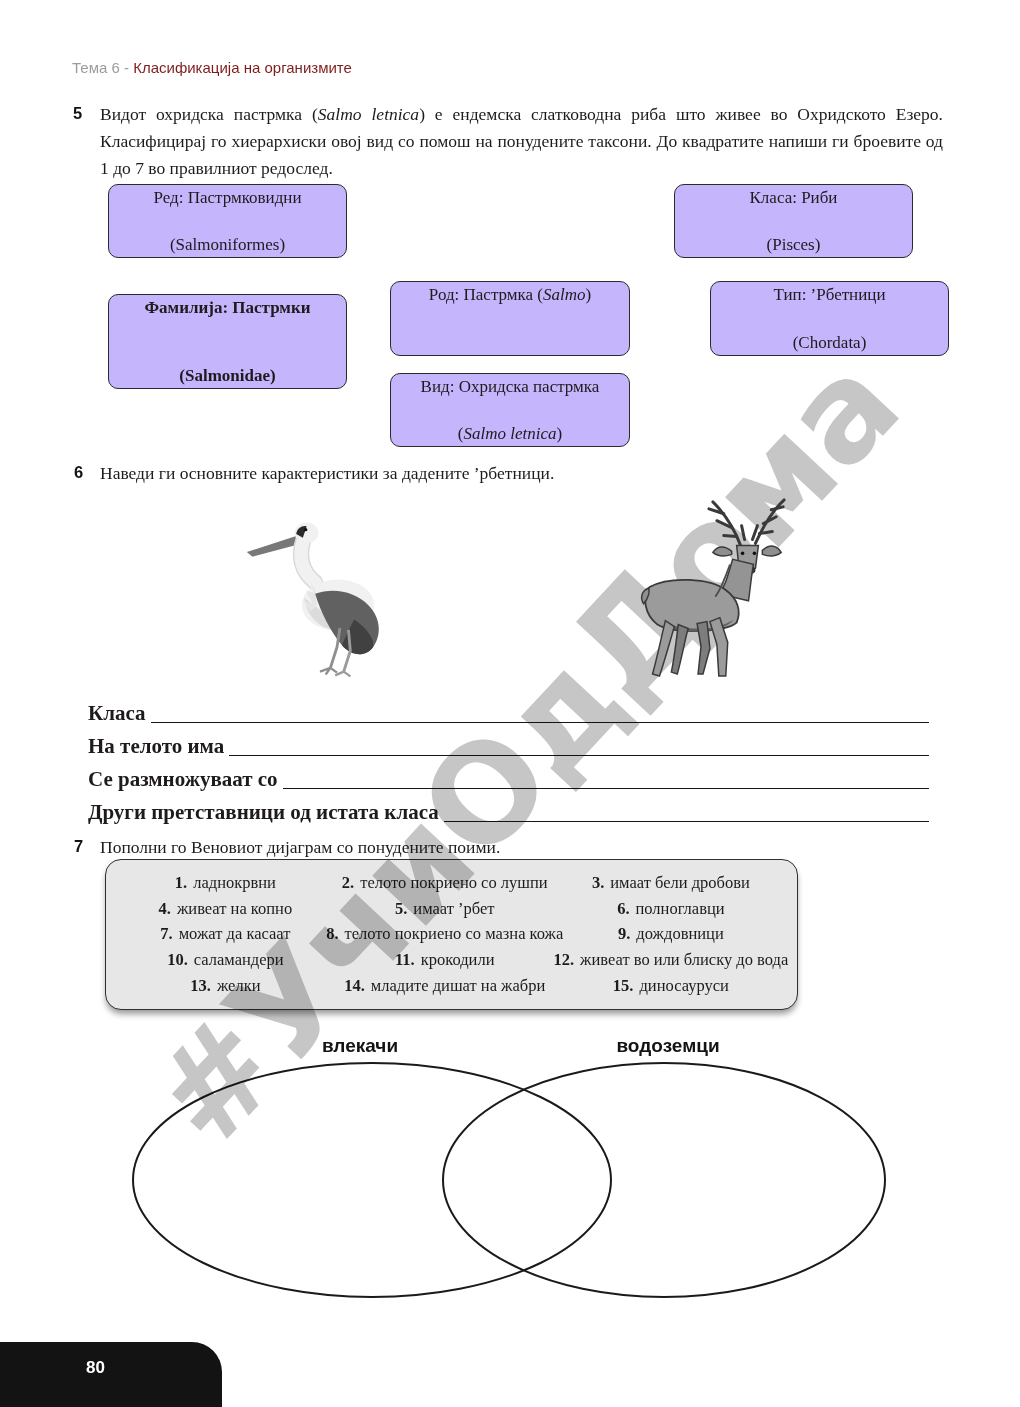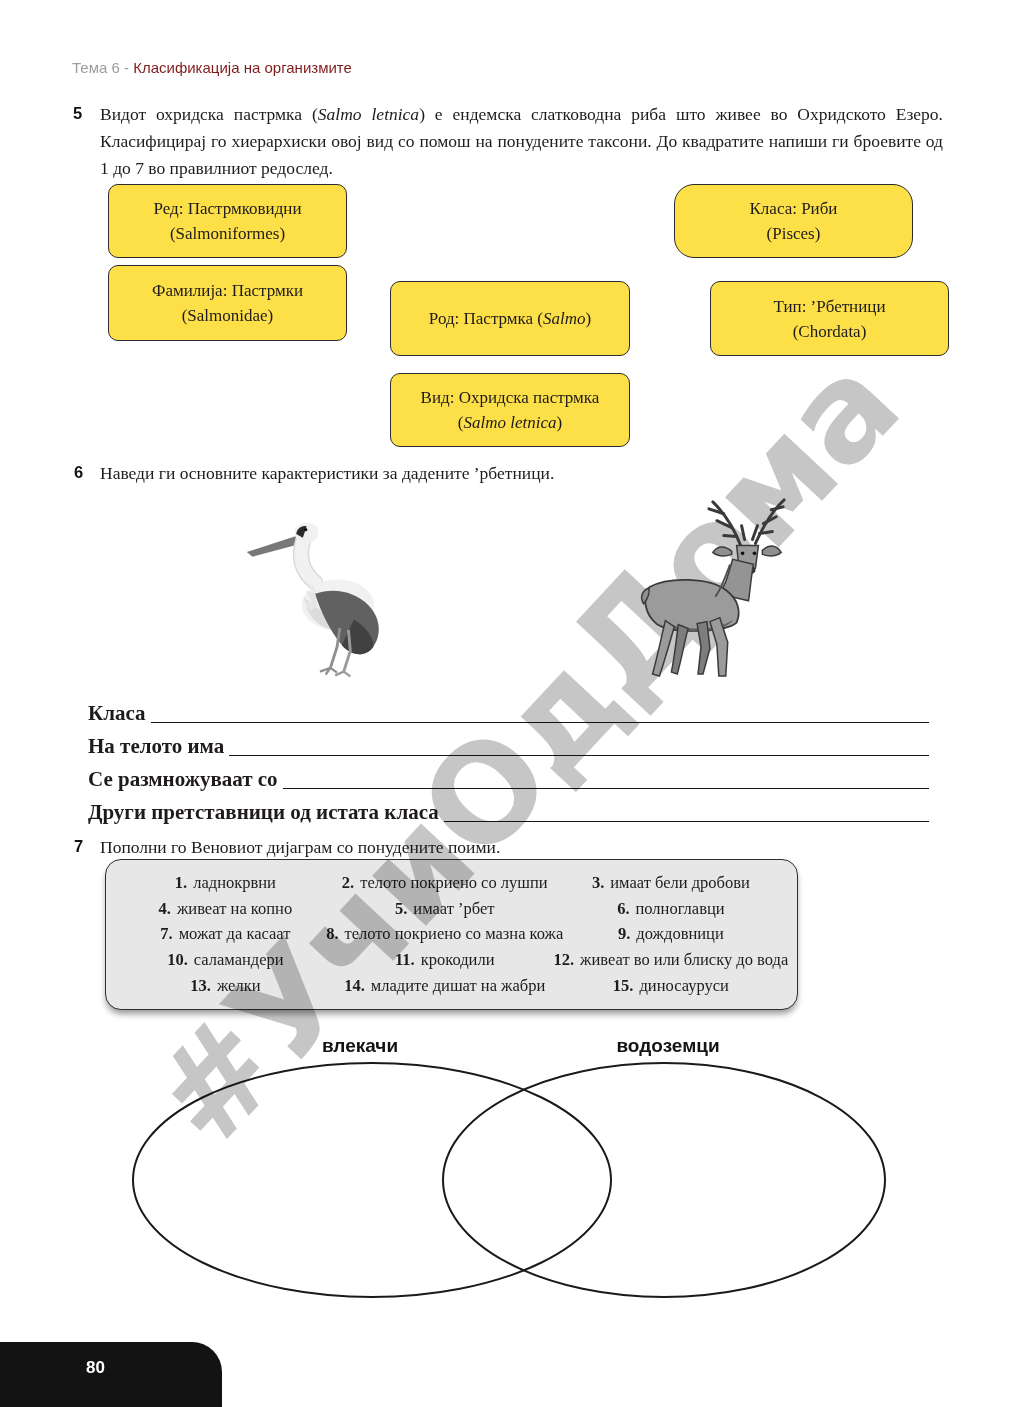--- a/index.html
+++ b/index.html
@@ -14,22 +14,22 @@
   .header .hpre { color:#9c9c9c; }
   .header .htitle { color:#7f1d1d; }
   
   .qnum { position:absolute; font-family:"Liberation Sans", sans-serif; font-weight:bold; font-size:16.5px; color:#161214; }
   .qtext { position:absolute; left:100px; font-size:17.5px; line-height:27px; color:#1f1b1c; }
   .q5text { top:101px; width:843px; text-align:justify; }
   .it { font-style:italic; }
   
   .tbox {
     position:absolute; width:239px; height:74px;
-    border:1.5px solid #2b2b2b; border-radius:10px; background:#fde047;
-    display:flex; flex-direction:column; align-items:center; justify-content:center;
+    border:1.5px solid #2b2b2b; border-radius:10px; background:#c4b5fd;
+    display:flex; flex-direction:column; align-items:center; justify-content:space-between;
     font-size:17px; line-height:25px; text-align:center;
   }
   .bline { display:block; }
   
   .fillrow { position:absolute; left:88px; width:841px; height:24px; display:flex; font-size:21px;font-weight:bold; }
   .flabel { white-space:nowrap; }
   .fline { flex:1; border-bottom:1.6px solid #161616; margin-left:5px; margin-bottom:2px; align-self:flex-end; height:16px; }
   
   .termsbox {
     position:absolute; left:105px; top:859px; width:693px; height:151px;
@@ -72,25 +72,25 @@
     <span class="hpre">Тема 6 - </span><span class="htitle">Класификација на организмите</span>
   </div>
 
   <div class="qnum" style="left:73px; top:104px;">5</div>
   <div class="qtext q5text"><span>Видот охридска пастрмка (</span><span class="it">Salmo letnica</span><span>) е ендемска слатководна риба што живее во Охридското Езеро. Класифицирај го хиерархиски овој вид со помош на понудените таксони. До квадратите напиши ги броевите од 1 до 7 во правилниот редослед.</span></div>
 
   <div class="tbox" style="left:108px; top:184px;">
     <span class="bline"><span>Ред: Пастрмковидни</span><span class="it"></span><span></span></span>
     <span class="bline"><span>(Salmoniformes)</span><span class="it"></span><span></span></span>
   </div>
-  <div class="tbox" style="left:674px; top:184px;border-radius:20px;">
+  <div class="tbox" style="left:674px; top:184px;">
     <span class="bline"><span>Класа: Риби</span><span class="it"></span><span></span></span>
     <span class="bline"><span>(Pisces)</span><span class="it"></span><span></span></span>
   </div>
-  <div class="tbox" style="left:108px; top:265px; height:76px;">
+  <div class="tbox" style="left:108px; top:294px; height:95px;font-weight:bold;">
     <span class="bline"><span>Фамилија: Пастрмки</span><span class="it"></span><span></span></span>
     <span class="bline"><span>(Salmonidae)</span><span class="it"></span><span></span></span>
   </div>
   <div class="tbox" style="left:390px; top:281px; width:240px; height:75px;">
     <span class="bline"><span>Род: Пастрмка (</span><span class="it">Salmo</span><span>)</span></span>
 
   </div>
   <div class="tbox" style="left:674px; top:281px; height:75px;margin-left:36px;">
     <span class="bline"><span>Тип: ’Рбетници</span><span class="it"></span><span></span></span>
     <span class="bline"><span>(Chordata)</span><span class="it"></span><span></span></span>

